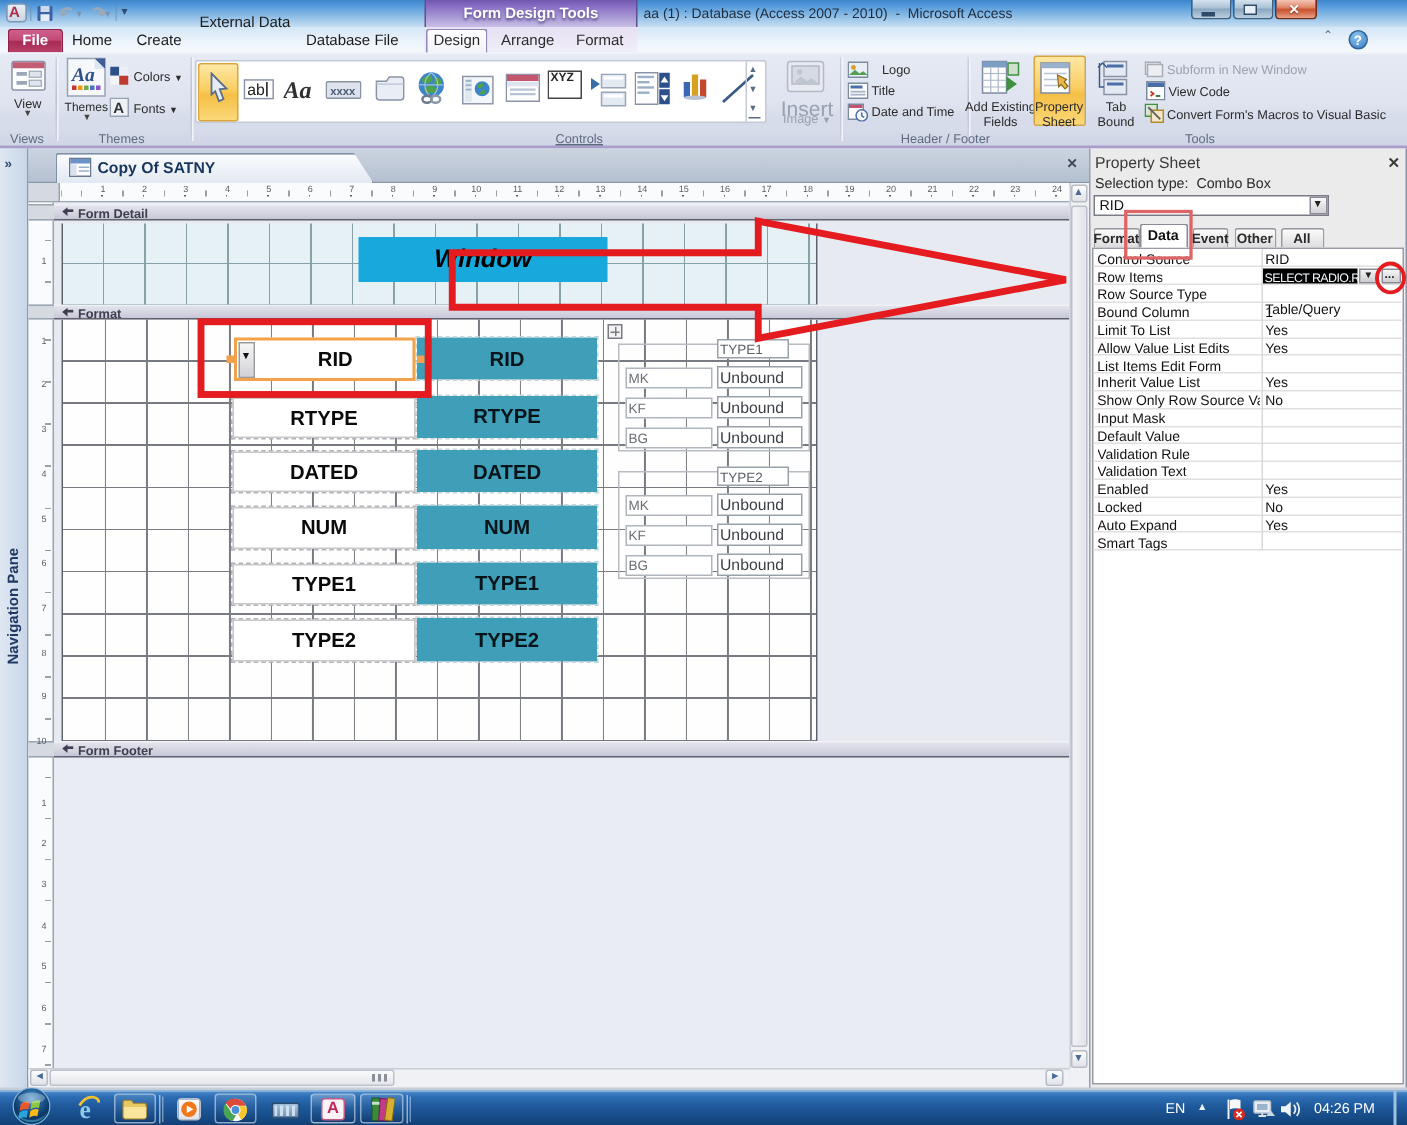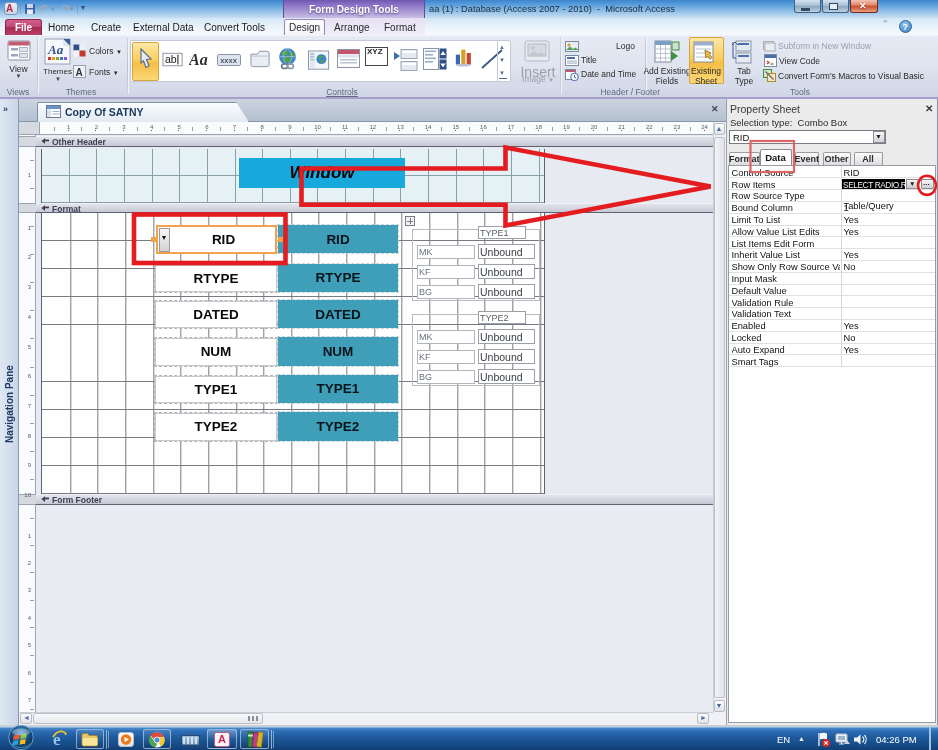--- a/index.html
+++ b/index.html
@@ -42,22 +42,22 @@
 <div class="ab" style="left:850px;top:0;width:28px;height:13px;background:linear-gradient(180deg,#f3c4b6,#e08969 40%,#c9502f 55%,#e8a285);border:1px solid #6e2a1a;border-top:none;border-radius:0 0 3px 3px;"></div>
 <div class="tx" style="left:859px;top:1px;font-size:9px;font-weight:bold;color:#fff;text-shadow:0 1px 1px #7a2c16;">✕</div>
 
 <div class="ab" style="left:0;top:18px;width:938px;height:17px;background:linear-gradient(180deg,#d3e6f6 0%,#ebf3fb 55%,#f6fafd 100%);"></div>
 <div class="ab" style="left:283px;top:18px;width:142px;height:17px;background:linear-gradient(180deg,#e6e1f3,#f1eef9);"></div>
 
 <div class="ab" style="left:5px;top:19px;width:37px;height:16px;background:linear-gradient(180deg,#d0608d 0%,#c14a77 45%,#a62c55 50%,#b93f67 100%);border-radius:3px 3px 0 0;border:1px solid #8d2347;border-bottom:none;"></div>
 <div class="tx" style="left:5px;top:22px;width:37px;text-align:center;font-size:10px;font-weight:bold;color:#fff;">File</div>
 <div class="tx" style="left:48px;top:22px;font-size:10px;color:#1a1a1a;">Home</div>
 <div class="tx" style="left:91px;top:22px;font-size:10px;color:#1a1a1a;">Create</div>
-<div class="tx" style="left:133px;top:22px;font-size:10px;color:#1a1a1a;">External Data</div>
-<div class="tx" style="left:204px;top:22px;font-size:10px;color:#1a1a1a;">Convert Tools</div>
+<div class="tx" style="left:133px;top:10px;font-size:10px;color:#1a1a1a;">External Data</div>
+<div class="tx" style="left:204px;top:22px;font-size:10px;color:#1a1a1a;">Database File</div>
 
 <div class="ab" style="left:284px;top:19px;width:41px;height:16.5px;background:linear-gradient(180deg,#fdfdfe,#f2f3f8);border:1px solid #9288bb;border-bottom:none;border-radius:2.5px 2.5px 0 0;"></div>
 <div class="tx" style="left:284px;top:22px;width:41px;text-align:center;font-size:10px;color:#2b2b2b;">Design</div>
 <div class="tx" style="left:334px;top:22px;font-size:10px;color:#2b2b2b;">Arrange</div>
 <div class="tx" style="left:384px;top:22px;font-size:10px;color:#2b2b2b;">Format</div>
 
 <div class="tx" style="left:882px;top:19px;font-size:8px;color:#57718f;">⌃</div>
 <div class="ab" style="left:899px;top:20px;width:13px;height:13px;border-radius:50%;background:radial-gradient(circle at 40% 30%,#8ec4ee,#3a7fc0);border:1px solid #2d6398;"></div>
 <div class="tx" style="left:902.5px;top:21.5px;font-size:9px;font-weight:bold;color:#fff;">?</div>
 
@@ -68,21 +68,21 @@
 <div class="ab" style="left:36.5px;top:38px;width:1px;height:56px;background:linear-gradient(180deg,#cdd2e0,#b9bfd2,#cdd2e0);"></div>
 <div class="ab" style="left:37.5px;top:38px;width:1px;height:56px;background:#f2f4f9;"></div>
 <div class="ab" style="left:126.5px;top:38px;width:1px;height:56px;background:linear-gradient(180deg,#cdd2e0,#b9bfd2,#cdd2e0);"></div>
 <div class="ab" style="left:127.5px;top:38px;width:1px;height:56px;background:#f2f4f9;"></div>
 <div class="ab" style="left:559.5px;top:38px;width:1px;height:56px;background:linear-gradient(180deg,#cdd2e0,#b9bfd2,#cdd2e0);"></div>
 <div class="ab" style="left:560.5px;top:38px;width:1px;height:56px;background:#f2f4f9;"></div>
 <div class="ab" style="left:644.5px;top:38px;width:1px;height:56px;background:linear-gradient(180deg,#cdd2e0,#b9bfd2,#cdd2e0);"></div>
 <div class="ab" style="left:645.5px;top:38px;width:1px;height:56px;background:#f2f4f9;"></div>
 <div class="tx" style="left:-42px;top:86.5px;width:120px;text-align:center;font-size:8.5px;color:#5e6a7f;">Views</div>
 <div class="tx" style="left:21px;top:86.5px;width:120px;text-align:center;font-size:8.5px;color:#5e6a7f;">Themes</div>
-<div class="tx" style="left:282px;top:86.5px;width:120px;text-align:center;font-size:8.5px;color:#5e6a7f;text-decoration:underline;">Controls</div>
+<div class="tx" style="left:282px;top:86.5px;width:120px;text-align:right;font-size:8.5px;color:#5e6a7f;text-decoration:underline;">Controls</div>
 <div class="tx" style="left:540px;top:86.5px;width:120px;text-align:right;font-size:8.5px;color:#5e6a7f;">Header / Footer</div>
 <div class="tx" style="left:740px;top:86.5px;width:120px;text-align:center;font-size:8.5px;color:#5e6a7f;">Tools</div>
 
 <svg class="ab" style="left:7px;top:40px" width="24" height="21" viewBox="0 0 24 21">
     <rect x="1" y="1" width="22" height="19" rx="1.5" fill="#fdfdfe" stroke="#8a93a6"></rect>
     <rect x="1.5" y="1.5" width="21" height="4" fill="#c45d74"></rect>
     <rect x="4" y="8" width="7" height="2.5" fill="#9aa7ba"></rect>
     <rect x="12.5" y="7.5" width="8" height="4" fill="#dfe5ec" stroke="#9aa7ba" stroke-width="0.8"></rect>
     <rect x="4" y="14" width="7" height="2.5" fill="#9aa7ba"></rect>
     <rect x="12.5" y="13.5" width="8" height="4" fill="#dfe5ec" stroke="#9aa7ba" stroke-width="0.8"></rect>
@@ -217,21 +217,21 @@
     <path d="M5 15 l5 -4 l4 3 l3 -2 l5 4z" fill="#c0c6d0"></path>
   </svg>
 <div class="tx" style="left:518px;top:64px;width:40px;text-align:center;font-size:14px;color:#9aa1ae;">Insert</div>
 <div class="tx" style="left:518px;top:74px;width:40px;text-align:center;font-size:8.5px;color:#9aa1ae;">Image <span style="font-size:6px">▼</span></div>
 
 <svg class="ab" style="left:565px;top:39px" width="14" height="14" viewBox="0 0 14 14">
     <rect x="0.5" y="2.5" width="13" height="10" fill="#e8eef6" stroke="#7d8ba0"></rect>
     <circle cx="4" cy="6" r="1.6" fill="#d8a020"></circle>
     <path d="M1 11 l4 -3.5 l3 2.5 l2.5 -1.5 l3 2.5z" fill="#53a053"></path>
   </svg>
-<div class="tx" style="left:616px;top:41px;font-size:8.5px;color:#2b2b2b;">Logo</div>
+<div class="tx" style="left:588px;top:41px;font-size:8.5px;color:#2b2b2b;">Logo</div>
 <svg class="ab" style="left:565px;top:53px" width="14" height="14" viewBox="0 0 14 14">
     <rect x="0.5" y="2.5" width="13" height="10" fill="#fdfdfe" stroke="#7d8ba0"></rect>
     <rect x="2" y="4" width="8" height="2" fill="#4a6ea8"></rect>
     <rect x="2" y="7.5" width="10" height="1.2" fill="#aab6c8"></rect>
     <rect x="2" y="9.5" width="10" height="1.2" fill="#aab6c8"></rect>
   </svg>
 <div class="tx" style="left:581px;top:55px;font-size:8.5px;color:#2b2b2b;">Title</div>
 <svg class="ab" style="left:565px;top:67px" width="14" height="14" viewBox="0 0 14 14">
     <rect x="0.5" y="2.5" width="10" height="10" fill="#fdfdfe" stroke="#7d8ba0"></rect>
     <rect x="1" y="3" width="9" height="2" fill="#c4556e"></rect>
@@ -249,32 +249,32 @@
   </svg>
 <div class="tx" style="left:640px;top:66px;width:54px;text-align:center;font-size:8.5px;color:#2b2b2b;">Add Existing</div>
 <div class="tx" style="left:640px;top:76px;width:54px;text-align:center;font-size:8.5px;color:#2b2b2b;">Fields</div>
 <div class="ab" style="left:688.5px;top:37px;width:35px;height:47px;background:linear-gradient(180deg,#fde8a4,#f9ce62 45%,#f5bf45 55%,#fbd878);border:1px solid #d9a43c;border-radius:2px;"></div>
 <svg class="ab" style="left:693px;top:40px" width="25" height="24" viewBox="0 0 25 24">
     <rect x="1" y="2" width="19" height="20" fill="#fdfdfe" stroke="#7d8ba0"></rect>
     <rect x="1" y="2" width="19" height="3.5" fill="#9ab0cc"></rect>
     <path d="M3 9 h15 M3 13 h15 M3 17 h15" stroke="#b8c4d4"></path>
     <path d="M12 10 l6 3 l-1.5 1.5 l2.5 3 l-2 1.8 l-2.6 -3 l-1.6 1.6z" fill="#e8b84a" stroke="#8a6a1a" stroke-width="0.8"></path>
   </svg>
-<div class="tx" style="left:688px;top:66px;width:36px;text-align:center;font-size:8.5px;color:#2b2b2b;">Existing</div>
+<div class="tx" style="left:688px;top:66px;width:36px;text-align:center;font-size:8.5px;color:#2b2b2b;">Property</div>
 <div class="tx" style="left:688px;top:76px;width:36px;text-align:center;font-size:8.5px;color:#2b2b2b;">Sheet</div>
 <svg class="ab" style="left:731px;top:40px" width="26" height="24" viewBox="0 0 26 24">
     <rect x="5" y="1" width="15" height="10" fill="#e4eaf2" stroke="#8a93a6"></rect>
     <rect x="5" y="13" width="15" height="10" fill="#e4eaf2" stroke="#8a93a6"></rect>
     <rect x="7" y="3" width="11" height="2" fill="#4a6ea8"></rect>
     <rect x="7" y="15" width="11" height="2" fill="#4a6ea8"></rect>
     <path d="M2 2 v16 l3 0" stroke="#3a5a86" fill="none"></path>
     <path d="M1 5 l3 -3 l3 3" fill="none" stroke="#3a5a86"></path>
   </svg>
 <div class="tx" style="left:728px;top:66px;width:32px;text-align:center;font-size:8.5px;color:#2b2b2b;">Tab</div>
-<div class="tx" style="left:728px;top:76px;width:32px;text-align:center;font-size:8.5px;color:#2b2b2b;">Type</div>
+<div class="tx" style="left:728px;top:76px;width:32px;text-align:center;font-size:8.5px;color:#2b2b2b;">Bound</div>
 <svg class="ab" style="left:763px;top:39px" width="13" height="13" viewBox="0 0 13 13">
     <rect x="0.5" y="2.5" width="10" height="8" fill="#e2e5ea" stroke="#a8aeb8"></rect>
     <rect x="2" y="4" width="10" height="8" fill="#eceef2" stroke="#a8aeb8"></rect>
   </svg>
 <div class="tx" style="left:778px;top:41px;font-size:8.5px;color:#9aa1ae;">Subform in New Window</div>
 <svg class="ab" style="left:764px;top:54px" width="13" height="13" viewBox="0 0 13 13">
     <rect x="0.5" y="0.5" width="12" height="12" fill="#fdfdfe" stroke="#7d8ba0"></rect>
     <rect x="1" y="1" width="11" height="3" fill="#4a6ea8"></rect>
     <path d="M3 7 l2 1.5 l-2 1.5" stroke="#c43a2a" stroke-width="1.2" fill="none"></path>
     <path d="M6.5 10 h3" stroke="#3a7a3a" stroke-width="1.2"></path>
@@ -353,21 +353,21 @@
 <div class="tx" style="left:19px;top:696.9px;width:12px;text-align:right;font-size:6px;color:#585d63;">7</div>
 <div class="ab" style="left:30px;top:147px;width:4px;height:55px;background:repeating-linear-gradient(180deg,transparent 0px,transparent 12.85px,#9aa0aa 12.85px,#9aa0aa 13.85px,transparent 13.85px,transparent 27.69px);"></div>
 <div class="ab" style="left:30px;top:213px;width:4px;height:281px;background:repeating-linear-gradient(180deg,transparent 0px,transparent 13.05px,#9aa0aa 13.05px,#9aa0aa 14.05px,transparent 14.05px,transparent 28.09px);"></div>
 <div class="ab" style="left:30px;top:504.5px;width:4px;height:219px;background:repeating-linear-gradient(180deg,transparent 0px,transparent 12.70px,#9aa0aa 12.70px,#9aa0aa 13.70px,transparent 13.70px,transparent 27.39px);"></div>
 <div class="ab" style="left:36px;top:135px;width:677px;height:583px;background:#e7ebf1;"></div>
 <div class="ab" style="left:36px;top:136px;width:677px;height:11px;background:linear-gradient(180deg,#e2e3ec 0%,#d0d1dd 70%,#c6c7d5 100%);border-top:1px solid #f0f0f5;border-bottom:1.5px solid #5f6070;"></div>
 <svg class="ab" style="left:41px;top:138px" width="8" height="6.5" viewBox="0 0 9 7">
     <path d="M4.5 0 L4.5 6.5 L0.5 3.2 Z" fill="#3e3e50"></path>
     <rect x="4" y="1.6" width="5" height="2" fill="#3e3e50"></rect>
   </svg>
-<div class="tx" style="left:52px;top:137.2px;font-size:8.5px;font-weight:bold;color:#3e3e50;">Other Header</div>
+<div class="tx" style="left:52px;top:137.2px;font-size:8.5px;font-weight:bold;color:#3e3e50;">Form Detail</div>
 <div class="ab" style="left:36px;top:203px;width:677px;height:10px;background:linear-gradient(180deg,#e2e3ec 0%,#d0d1dd 70%,#c6c7d5 100%);border-top:1px solid #f0f0f5;border-bottom:1.5px solid #5f6070;"></div>
 <svg class="ab" style="left:41px;top:205px" width="8" height="6.5" viewBox="0 0 9 7">
     <path d="M4.5 0 L4.5 6.5 L0.5 3.2 Z" fill="#3e3e50"></path>
     <rect x="4" y="1.6" width="5" height="2" fill="#3e3e50"></rect>
   </svg>
 <div class="tx" style="left:52px;top:204.2px;font-size:8.5px;font-weight:bold;color:#3e3e50;">Format</div>
 <div class="ab" style="left:36px;top:494px;width:677px;height:10.5px;background:linear-gradient(180deg,#e2e3ec 0%,#d0d1dd 70%,#c6c7d5 100%);border-top:1px solid #f0f0f5;border-bottom:1.5px solid #5f6070;"></div>
 <svg class="ab" style="left:41px;top:496px" width="8" height="6.5" viewBox="0 0 9 7">
     <path d="M4.5 0 L4.5 6.5 L0.5 3.2 Z" fill="#3e3e50"></path>
     <rect x="4" y="1.6" width="5" height="2" fill="#3e3e50"></rect>

